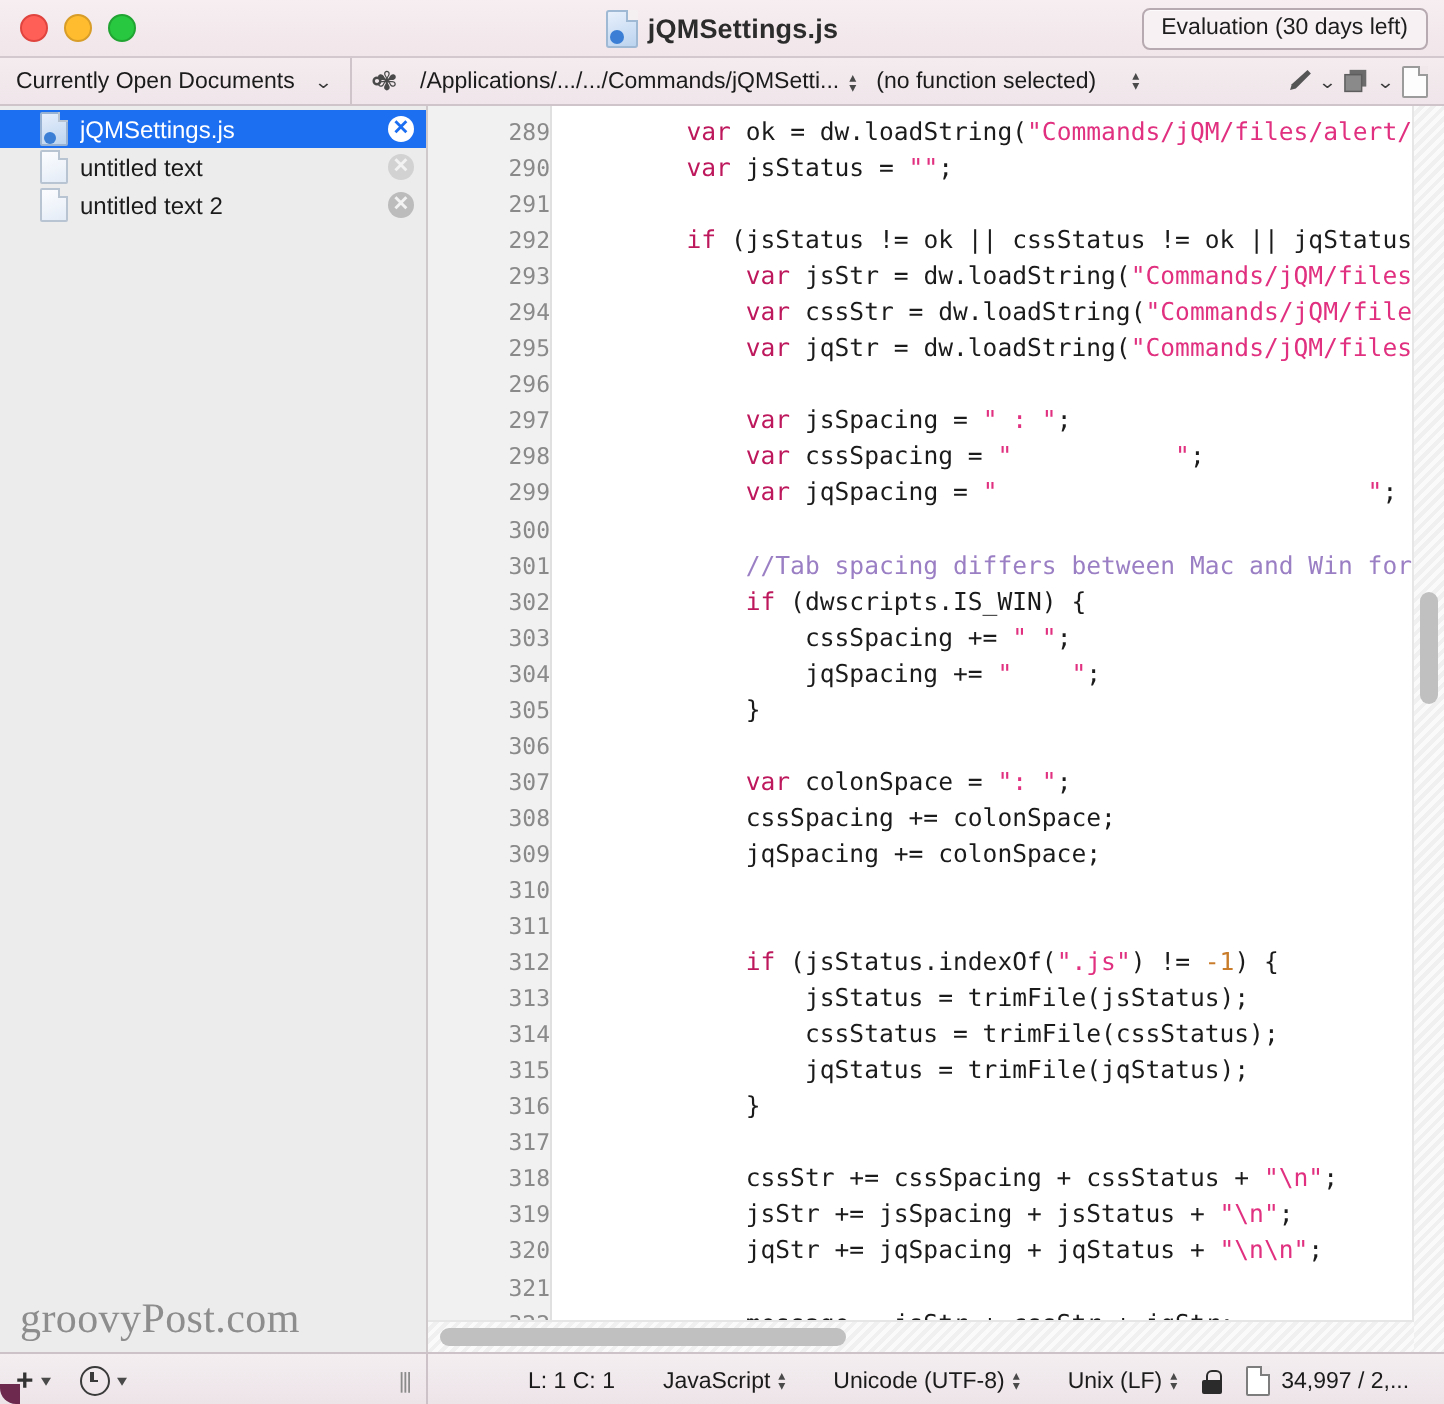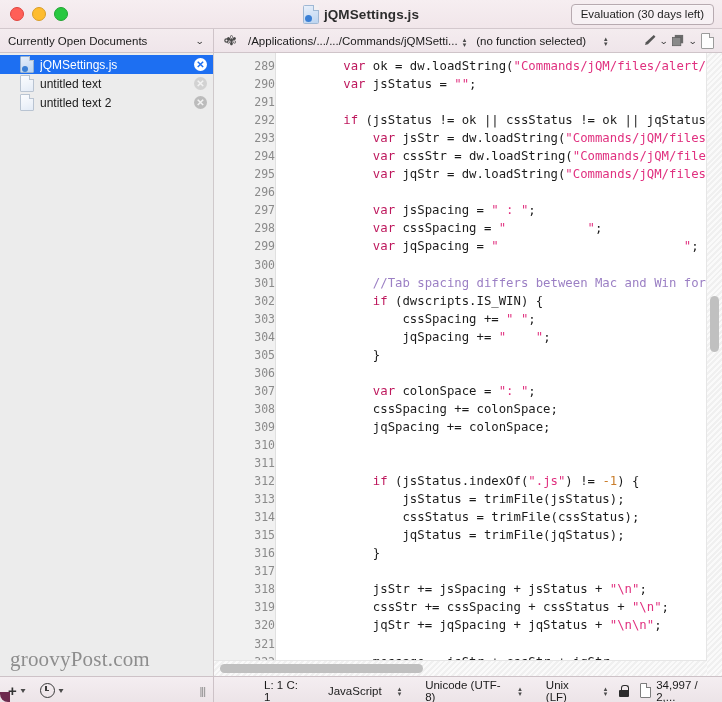--- a/index.html
+++ b/index.html
@@ -58,21 +58,21 @@
   }
 
   
   .toolbar{
     height:23px;display:flex;align-items:stretch;
     background:linear-gradient(#f4ecef,#efe5ea);
     border-bottom:1px solid #cfc4c9;
     font-size:11.5px;color:#1b1b1b;
   }
   .tb-left{
-    width:214px;display:flex;align-items:center;
+    width:176px;display:flex;align-items:center;
     border-right:1px solid #cfc4c9;
     padding-left:8px;box-sizing:border-box;
   }
   .tb-left .popup-label{flex:1;}
   .chev-down{
     font-size:9px;color:#3a3a3a;margin-right:9px;transform:scaleX(1.25);
   }
   .tb-right{
     flex:1;display:flex;align-items:center;gap:6px;padding:0 5px;box-sizing:border-box;
   }
@@ -224,21 +224,21 @@
   }
   .clock-ic:after{
     content:"";position:absolute;left:5px;top:5.6px;width:3.6px;height:1.2px;background:#3a3a3a;
   }
   .tiny-c{font-size:8px;color:#4a4a4a;margin-left:1px;transform:scaleX(1.25);}
   .grip{margin-left:auto;font-size:11px;color:#8b8b8b;letter-spacing:-1px;}
   .sb-right{
     flex:1;display:flex;align-items:center;height:100%;
     padding:0 7px 0 0;box-sizing:border-box;gap:0;
   }
-  .sb-item{display:flex;align-items:center;gap:16px;}
+  .sb-item{display:flex;align-items:center;gap:4px;}
   .sb-pad{padding:0 12px;}
   .lock-ic{
     width:10px;height:12px;position:relative;
   }
   .lock-ic .shackle{
     position:absolute;left:2px;top:0;width:6px;height:5px;
     border:1.4px solid #2b2b2b;border-bottom:none;border-radius:3px 3px 0 0;
   }
   .lock-ic .bodyb{
     position:absolute;left:0;bottom:0;width:10px;height:7px;background:#2b2b2b;border-radius:1px;
@@ -407,22 +407,22 @@
           <div class="cline"><span>            cssSpacing += colonSpace;</span></div>
           <div class="cline"><span>            jqSpacing += colonSpace;</span></div>
           <div class="cline"><span></span></div>
           <div class="cline"><span>            </span></div>
           <div class="cline"><span>            </span><span class="kw">if</span><span> (jsStatus.indexOf(</span><span class="str">".js"</span><span>) != </span><span class="num">-1</span><span>) {</span></div>
           <div class="cline"><span>                jsStatus = trimFile(jsStatus);</span></div>
           <div class="cline"><span>                cssStatus = trimFile(cssStatus);</span></div>
           <div class="cline"><span>                jqStatus = trimFile(jqStatus);</span></div>
           <div class="cline"><span>            }</span></div>
           <div class="cline"><span></span></div>
+          <div class="cline"><span>            cssStr += cssSpacing + cssStatus + </span><span class="str">"\n"</span><span>;</span></div>
           <div class="cline"><span>            jsStr += jsSpacing + jsStatus + </span><span class="str">"\n"</span><span>;</span></div>
-          <div class="cline"><span>            cssStr += cssSpacing + cssStatus + </span><span class="str">"\n"</span><span>;</span></div>
           <div class="cline"><span>            jqStr += jqSpacing + jqStatus + </span><span class="str">"\n\n"</span><span>;</span></div>
           <div class="cline"><span></span></div>
           <div class="cline"><span>            message = jsStr + cssStr + jqStr;</span></div>
           <div class="cline"><span></span></div>
         </div>
       <div class="vscroll-track">
         <div class="vscroll-thumb"></div>
       </div>
       <div class="hscroll-track">
         <div class="hscroll-thumb"></div>

